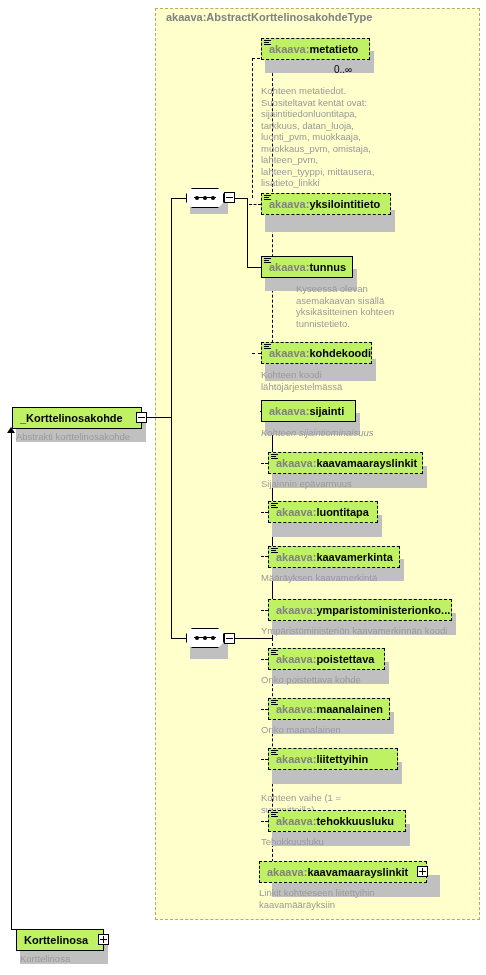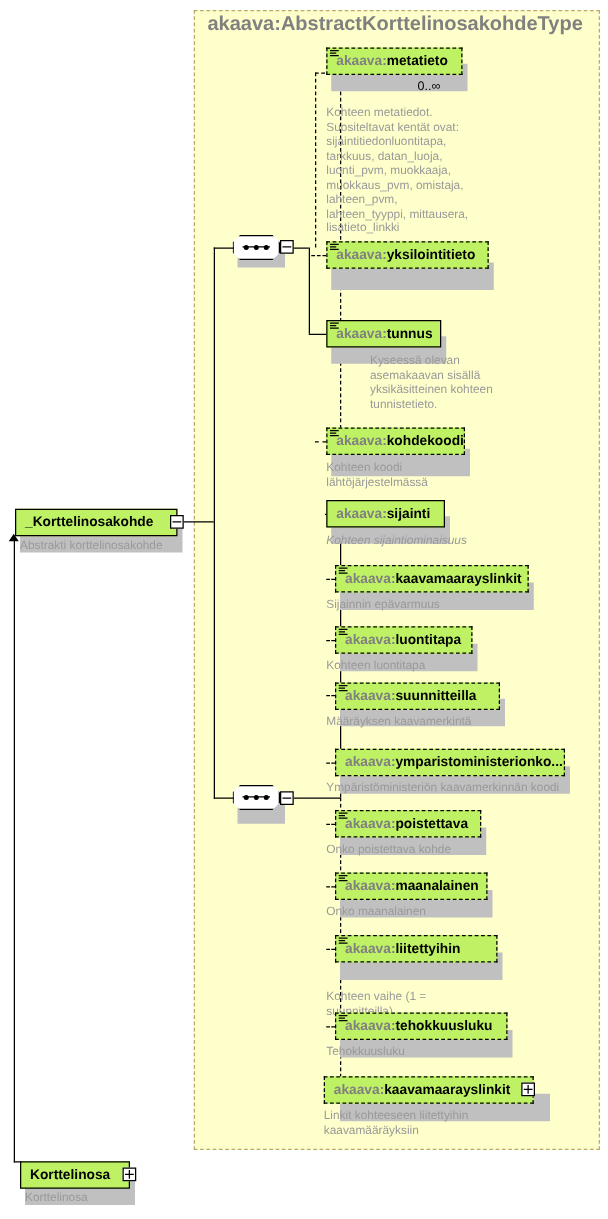--- a/index.html
+++ b/index.html
@@ -13,21 +13,21 @@
   
   .ct-box{
     position:absolute;
     border:1px dashed #b9a96a;
     background:#ffffcc;
     box-sizing:border-box;
   }
   .ct-title{
     position:absolute;
     color:#808080;
-    font-size:16px;
+    font-size:11px;
     font-weight:bold;
     white-space:nowrap;
   }
 
   
   .el{
     position:absolute;
     box-sizing:border-box;
     background:#bef264;
     height:22px;
@@ -282,32 +282,31 @@
   <div class="shadow" style="left:272px;top:515px;width:110px;height:22px;"></div>
   <div class="el dashed" style="left:268px;top:501px;width:110px;">
     <span class="stype">
         <i></i>
         <i></i>
         <i></i>
       </span>
     <span class="ns">akaava:</span>
     <span class="nm">luontitapa</span>
   </div>
-  <div class="ann" style="left:261px;top:527px;width:170px;">Kohteen luontitapa</div>
 
   <div class="dln h" style="left:261px;top:556px;width:11px;"></div>
   <div class="shadow" style="left:272px;top:559px;width:132px;height:22px;"></div>
   <div class="el dashed" style="left:268px;top:546px;width:132px;">
     <span class="stype">
         <i></i>
         <i></i>
         <i></i>
       </span>
     <span class="ns">akaava:</span>
-    <span class="nm">suunnitteilla</span>
+    <span class="nm">kaavamerkinta</span>
   </div>
   <div class="ann" style="left:261px;top:572px;width:190px;">Määräyksen kaavamerkintä</div>
 
   <div class="dln h" style="left:261px;top:610px;width:11px;"></div>
   <div class="shadow" style="left:272px;top:613px;width:184px;height:22px;"></div>
   <div class="el dashed" style="left:268px;top:599px;width:184px;">
     <span class="ns">akaava:</span>
     <span class="nm">ymparistoministerionko...</span>
   </div>
   <div class="ann" style="left:261px;top:625px;width:210px;">Ympäristöministeriön kaavamerkinnän koodi</div>

